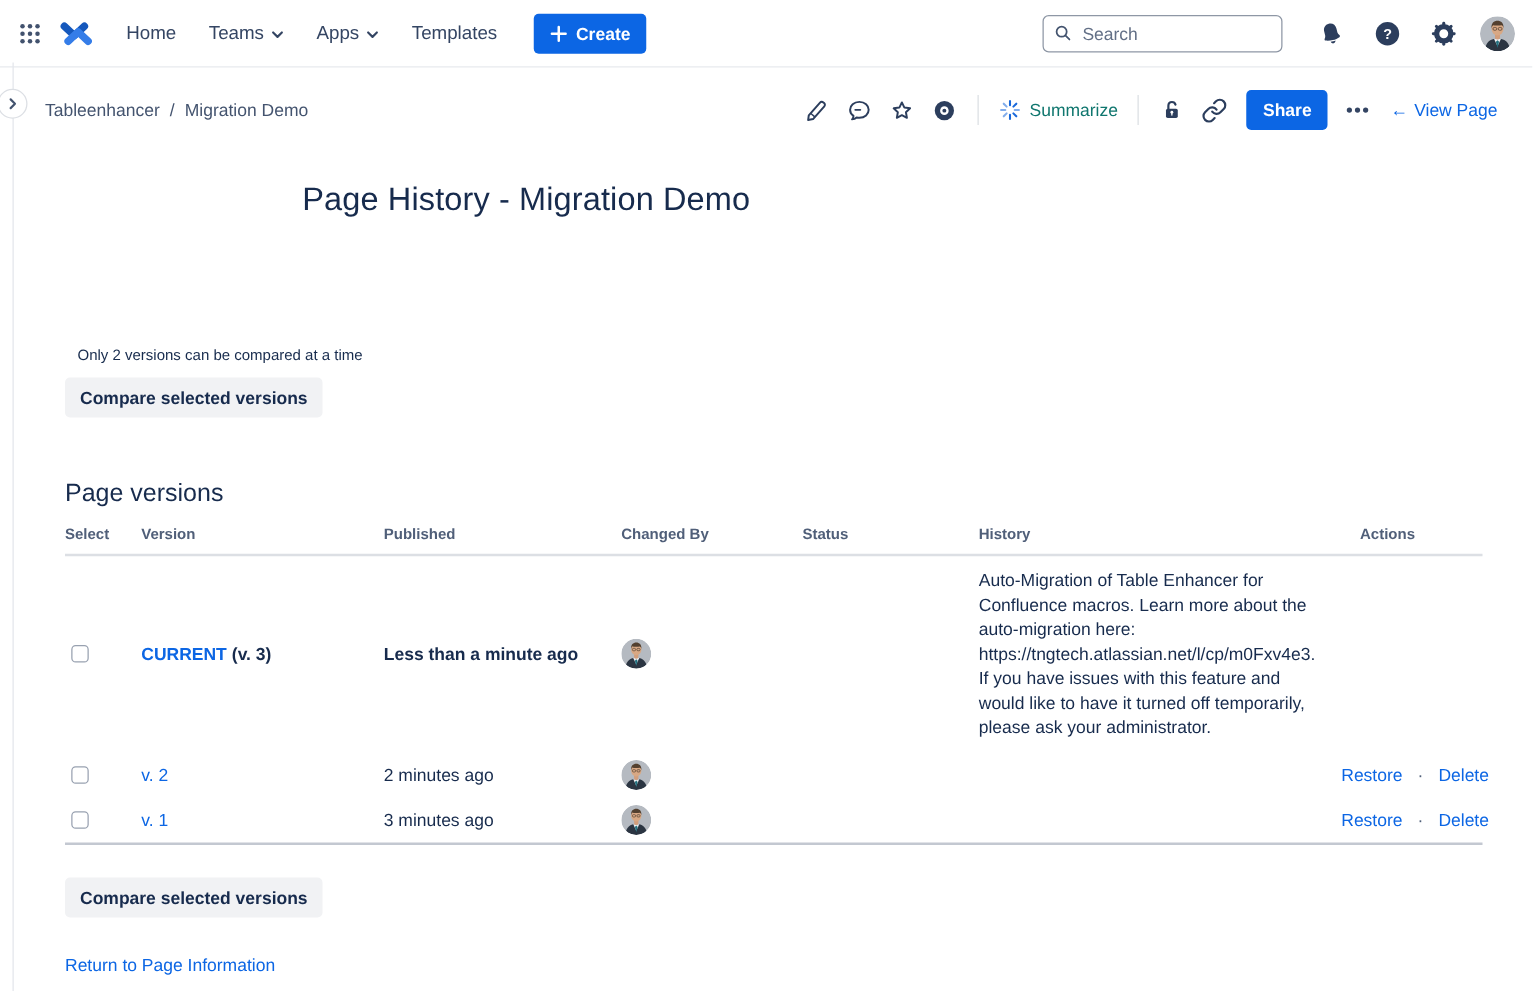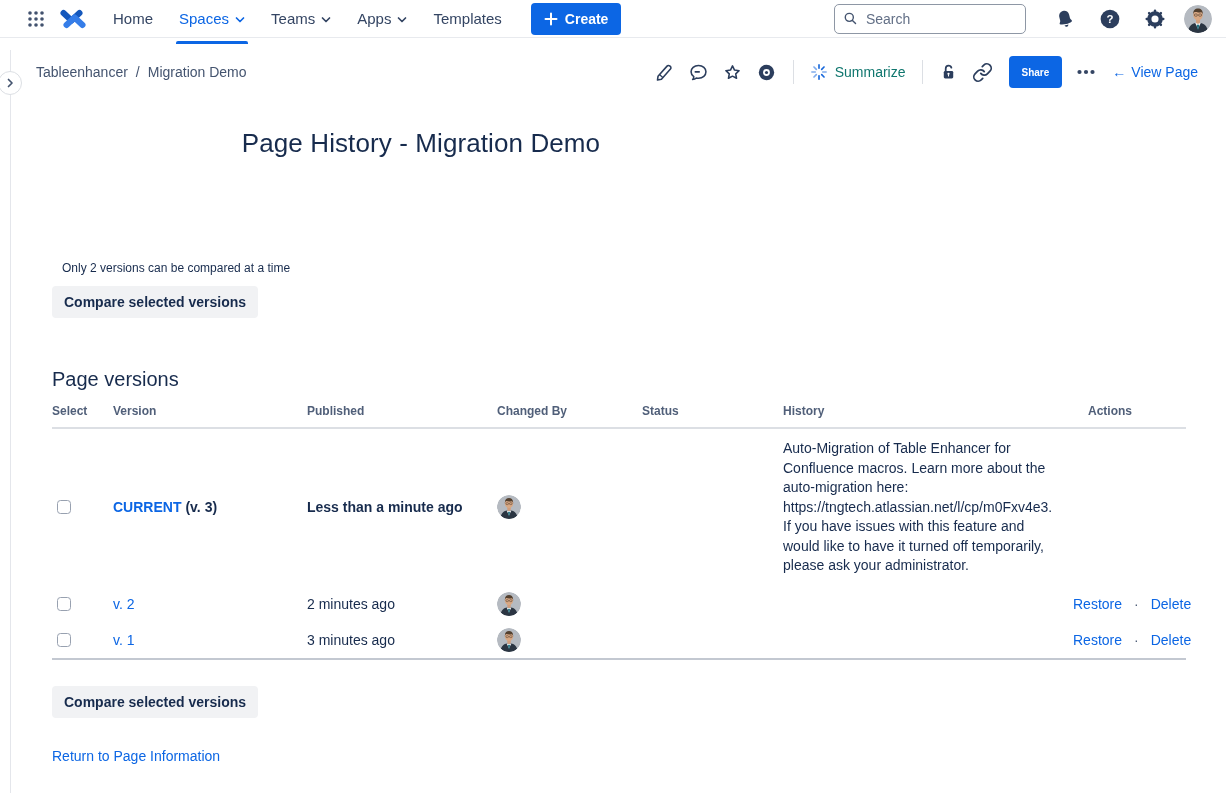--- a/index.html
+++ b/index.html
@@ -2,21 +2,21 @@
 <html><head>
 <meta charset="utf-8">
 <style>
   html,body{width:1226px;height:793px;margin:0;overflow:hidden;background:#fff;
     font-family:"Liberation Sans",sans-serif;color:#172B4D;position:relative;}
   *{box-sizing:border-box;}
   a{text-decoration:none;cursor:pointer;}
   button{font-family:inherit;border:none;background:none;cursor:pointer;padding:0;color:inherit;}
 
   
-  .topnav{height:38px;display:flex;align-items:center;padding:0 14px 0 20px;border-bottom:1px solid #E8EAEE;position:relative;}
+  .topnav{height:54px;display:flex;align-items:center;padding:0 14px 0 8px;border-bottom:1px solid #E8EAEE;position:relative;}
   .nav-icon-btn{width:32px;height:32px;display:flex;align-items:center;justify-content:center;border-radius:4px;color:#42526E;}
   .logo-btn{width:34px;height:32px;display:flex;align-items:center;justify-content:center;margin:0 10px 0 4px;}
   .nav-items{display:flex;height:50px;align-items:stretch;}
   .nav-item{display:flex;align-items:center;gap:6px;padding:0 13px;color:#344563;font-size:15px;font-weight:500;position:relative;}
   .nav-item .chev{color:#344563;margin-top:2px;}
   .nav-item.active{color:#0C66E4;}
   .nav-item.active .chev{color:#0C66E4;}
   .nav-item.active::after{content:"";position:absolute;left:10px;right:10px;bottom:0;height:3px;background:#0C66E4;border-radius:2px 2px 0 0;}
   .create-btn{margin-left:16px;height:32px;display:flex;align-items:center;gap:7px;background:#0C66E4;color:#fff;
     font-size:14px;font-weight:600;padding:0 13px;border-radius:4px;}
@@ -35,21 +35,21 @@
   .sidebar-toggle{position:absolute;left:-2px;top:71px;width:24px;height:24px;border-radius:50%;background:#fff;
     border:1px solid #DCDFE4;display:flex;align-items:center;justify-content:center;color:#44546F;z-index:5;}
   .pageheader{height:62px;display:flex;align-items:center;padding:6px 28px 0 36px;position:relative;}
   .breadcrumb{display:flex;align-items:center;gap:8px;font-size:14px;}
   .breadcrumb a{color:#44546F;}
   .bc-sep{color:#44546F;}
   .toolbar{margin-left:auto;display:flex;align-items:center;gap:2px;}
   .icon-btn{width:32px;height:32px;display:flex;align-items:center;justify-content:center;border-radius:4px;color:#2C3E5D;}
   .tb-divider{width:1px;height:24px;background:#DCDFE4;margin:0 8px;}
   .summarize-btn{display:flex;align-items:center;gap:7px;color:#0f766e;font-size:14px;font-weight:500;padding:0 6px;height:32px;}
-  .share-btn{height:32px;background:#0C66E4;color:#fff;font-size:10px;font-weight:600;padding:0 13px;border-radius:4px;margin:0 6px 0 8px;}
+  .share-btn{height:32px;background:#0C66E4;color:#fff;font-size:14px;font-weight:600;padding:0 13px;border-radius:4px;margin:0 6px 0 8px;}
   .view-page{display:flex;align-items:center;gap:5px;color:#0C66E4;font-size:14px;margin-left:8px;}
 
   
   .main{padding:0 40px 0 52px;}
   .title-wrap{width:738px;text-align:center;margin-top:28px;}
   .page-title{font-size:26px;font-weight:500;color:#172B4D;margin:0;letter-spacing:.1px;}
   .compare-note{margin:102px 0 0 10px;font-size:12px;color:#172B4D;}
   .compare-btn{margin-top:11px;height:32px;display:inline-flex;align-items:center;background:#F1F2F4;color:#172B4D;
     font-size:14px;font-weight:700;padding:0 12px;border-radius:4px;}
   .section-heading{margin:50px 0 0 0;font-size:20px;font-weight:500;color:#172B4D;}
@@ -116,26 +116,20 @@
   <button class="logo-btn">
     <svg width="28" height="28" viewBox="0 0 28 28" fill="none">
       <path d="M4.5 8 L12.5 15.5 L20.5 8" stroke="#1558BC" stroke-width="6" stroke-linecap="round" stroke-linejoin="round"></path>
       <path d="M7.5 20 L15.5 12.5 L23.5 20" stroke="#357DE8" stroke-width="6" stroke-linecap="round" stroke-linejoin="round"></path>
     </svg>
   </button>
   <nav class="nav-items">
     <a class="nav-item">
         <span>Home</span>
       </a>
-    <a class="nav-item active">
-        <span>Spaces</span>
-      <svg class="chev" width="10" height="8" viewBox="0 0 10 8" fill="none">
-          <path d="M1.5 2 L5 5.5 L8.5 2" stroke="currentColor" stroke-width="1.7" stroke-linecap="round" stroke-linejoin="round"></path>
-        </svg>
-      </a>
     <a class="nav-item">
         <span>Teams</span>
       <svg class="chev" width="10" height="8" viewBox="0 0 10 8" fill="none">
           <path d="M1.5 2 L5 5.5 L8.5 2" stroke="currentColor" stroke-width="1.7" stroke-linecap="round" stroke-linejoin="round"></path>
         </svg>
       </a>
     <a class="nav-item">
         <span>Apps</span>
       <svg class="chev" width="10" height="8" viewBox="0 0 10 8" fill="none">
           <path d="M1.5 2 L5 5.5 L8.5 2" stroke="currentColor" stroke-width="1.7" stroke-linecap="round" stroke-linejoin="round"></path>

